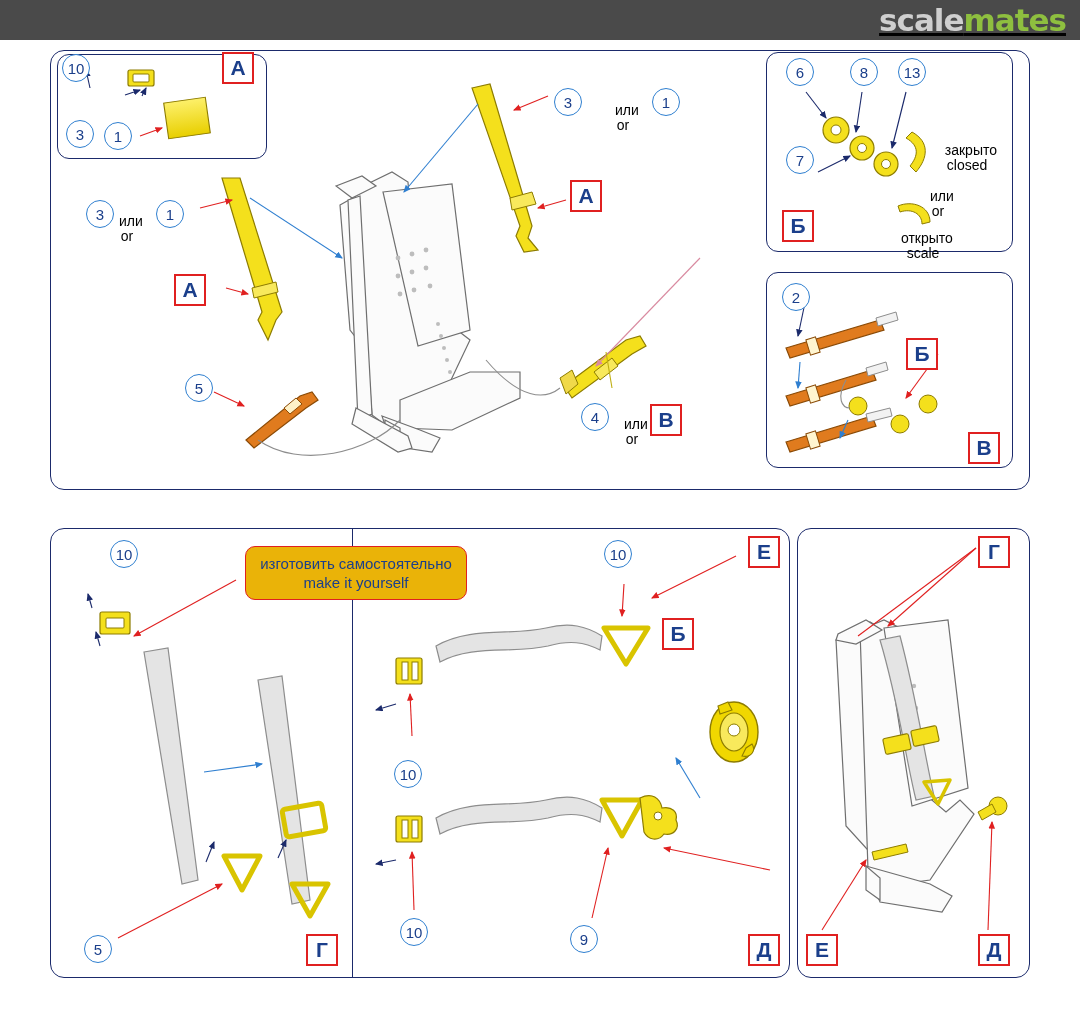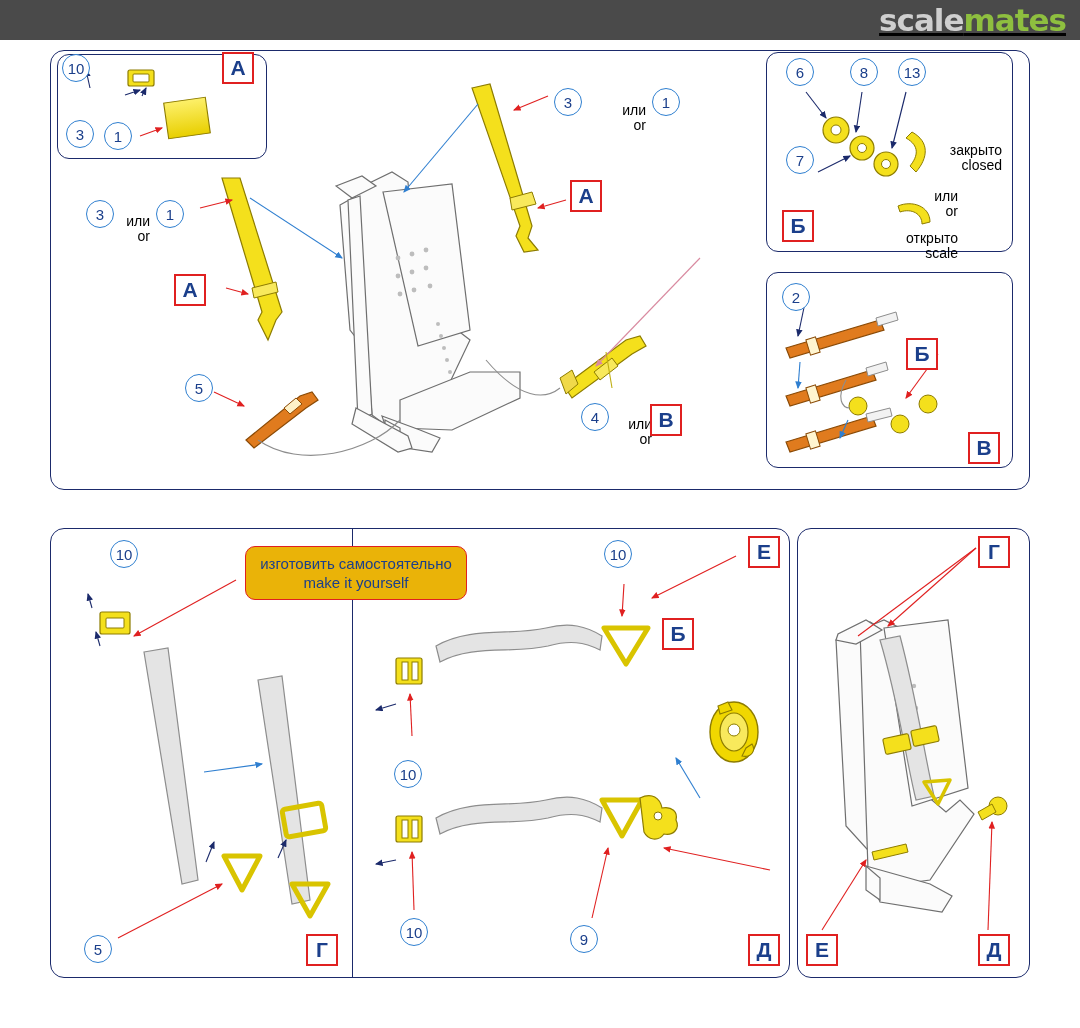--- a/index.html
+++ b/index.html
@@ -65,21 +65,21 @@
     width:32px;height:32px;
     box-sizing:border-box;
   }
   .txt{
     position:absolute;
     color:#000;
     font-size:14px;
     line-height:15px;
     white-space:pre;
   }
-  .txt.c{text-align:right;}
+  .txt.c{text-align:center;}
   .note{
     position:absolute;
     border:1.5px solid #e02020;
     border-radius:10px;
     color:#1b3f8b;
     font-size:15px;
     text-align:center;
     padding:7px 12px;
     background:#eab308;
     box-sizing:border-box;

